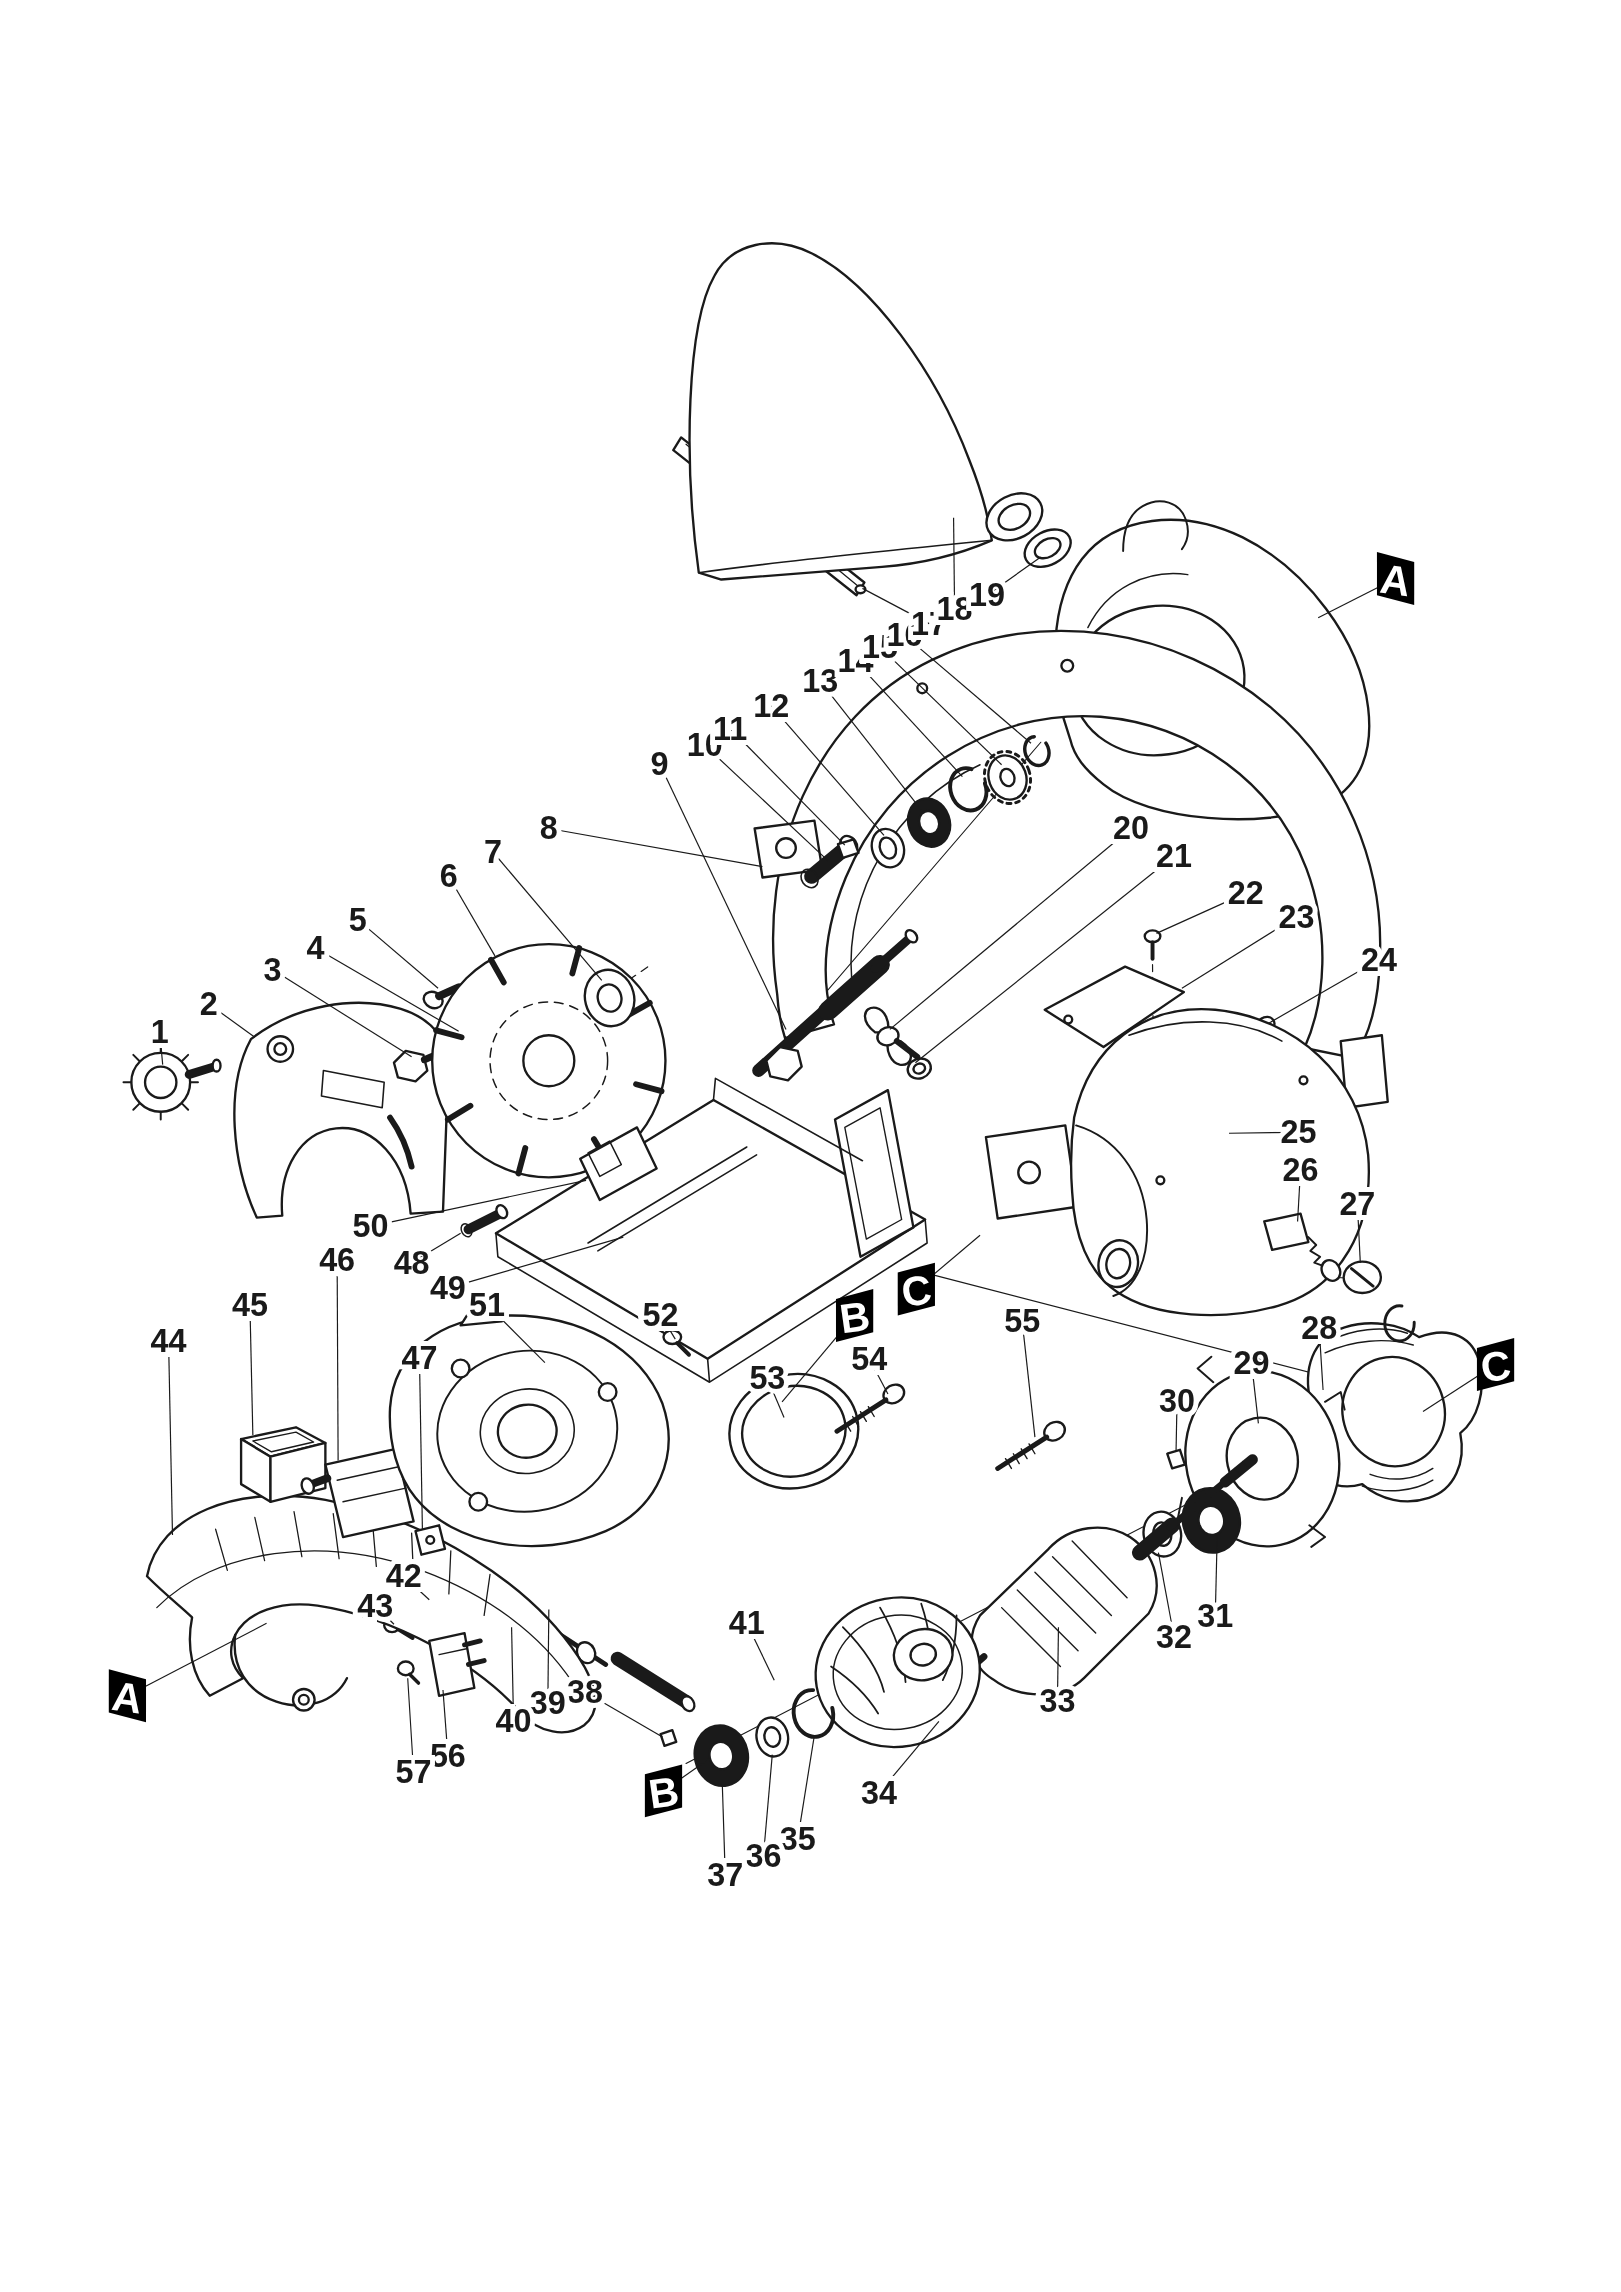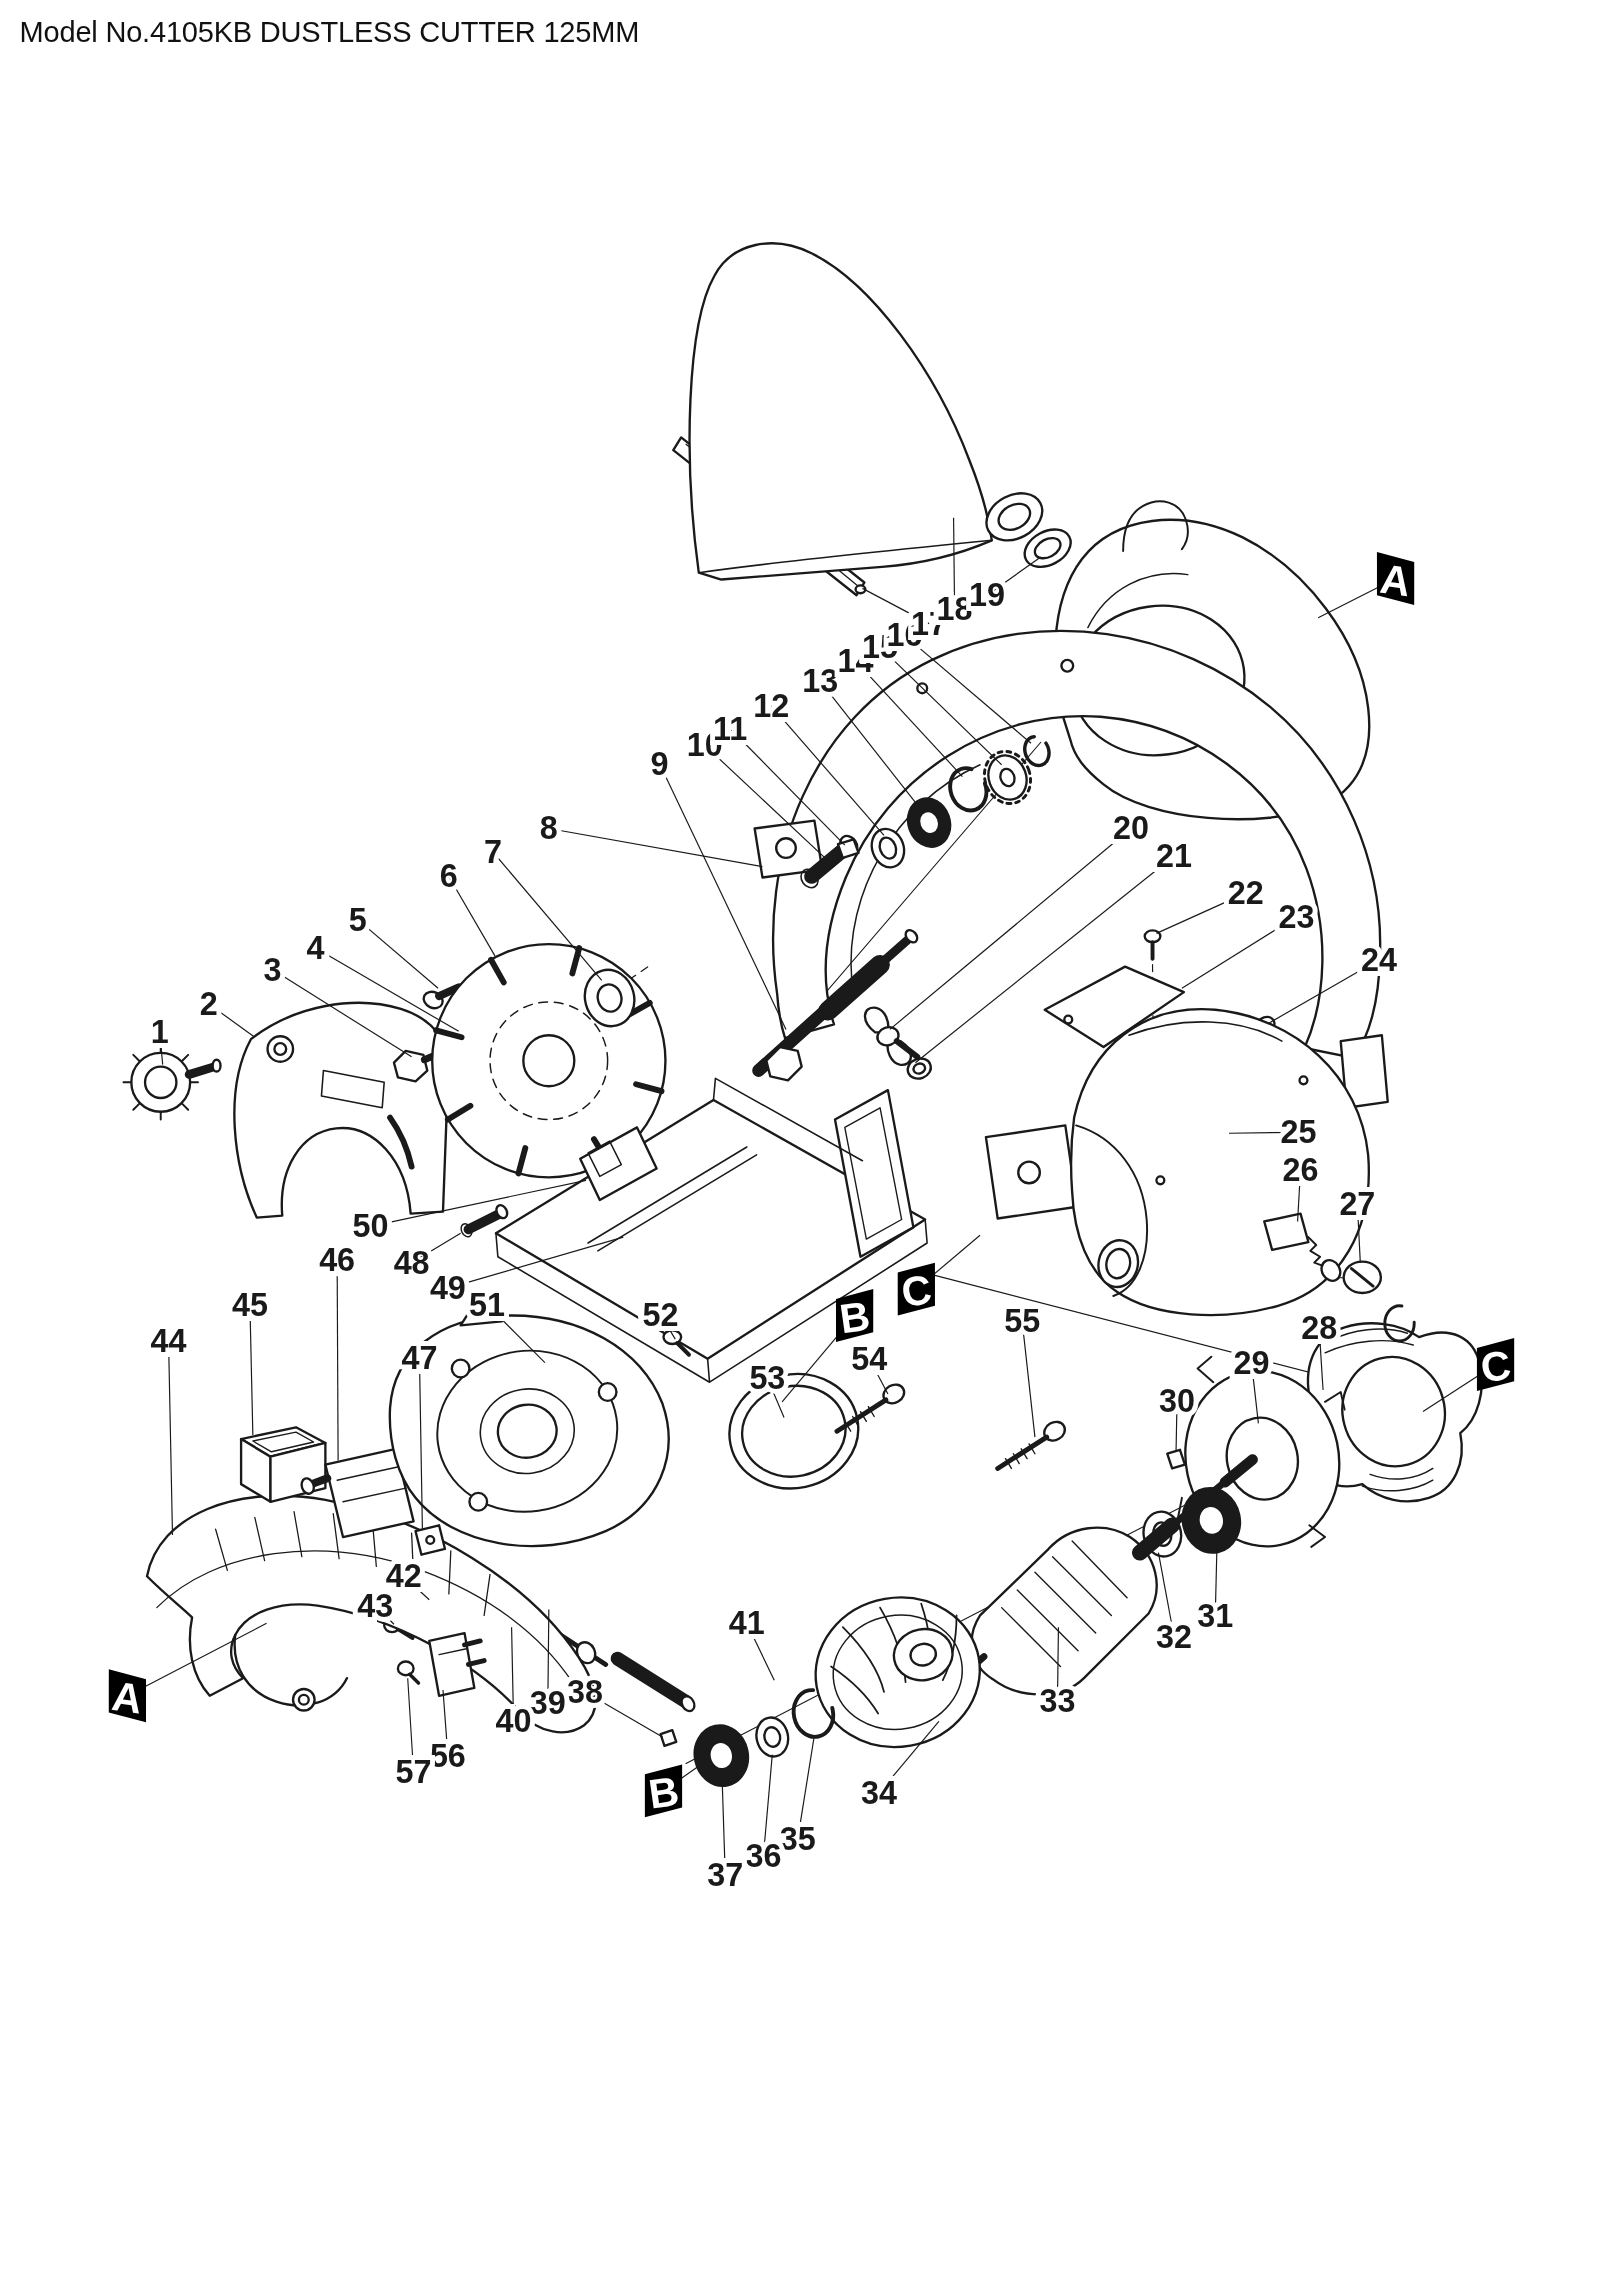--- a/index.html
+++ b/index.html
@@ -11,21 +11,20 @@
   svg text.pn{font-family:"Liberation Sans",sans-serif;font-size:33px;font-weight:600;
       fill:#1a1a1a;paint-order:stroke;stroke:#ffffff;stroke-width:10px;
       text-anchor:middle;dominant-baseline:central;}
   svg text.mk{font-family:"Liberation Sans",sans-serif;font-size:42px;font-weight:bold;
       fill:#ffffff;text-anchor:middle;dominant-baseline:central;paint-order:normal;stroke:none;}
 </style>
 </head>
 <body>
 
 <div class="canvas">
-  <div class="title">Model No.4105KB DUSTLESS CUTTER 125MM</div>
 
   <svg width="1621" height="2293" viewBox="0 0 1654 2339">
     <g stroke="#1a1a1a" fill="none" stroke-width="2.4" stroke-linejoin="round" stroke-linecap="round">
 
       <g stroke-width="1.1">
         <path d="M775,1091 L1062,757"></path>
         <path d="M700,1799 L1293,1492"></path>
         <path d="M1148,1291 L1396,1305"></path>
         <path d="M950,1300 L1468,1434"></path>
         <path d="M470,1120 L664,984" stroke-dasharray="8 7" stroke-width="1.3"></path>

